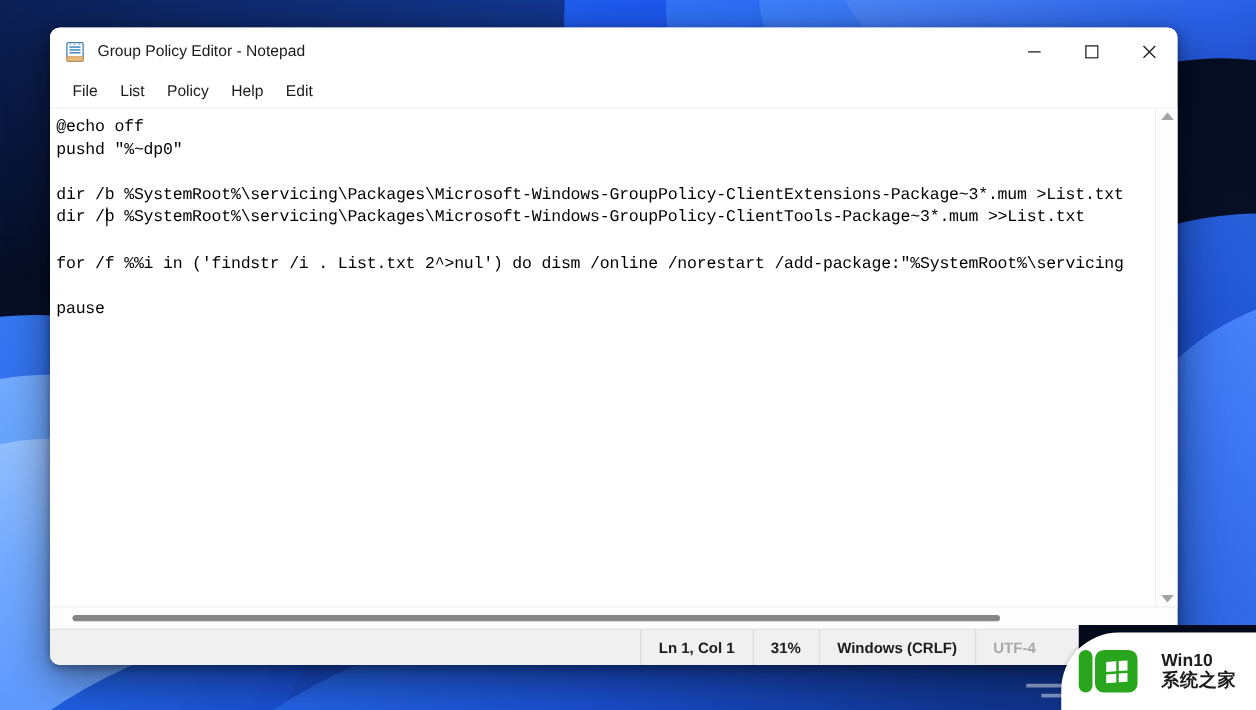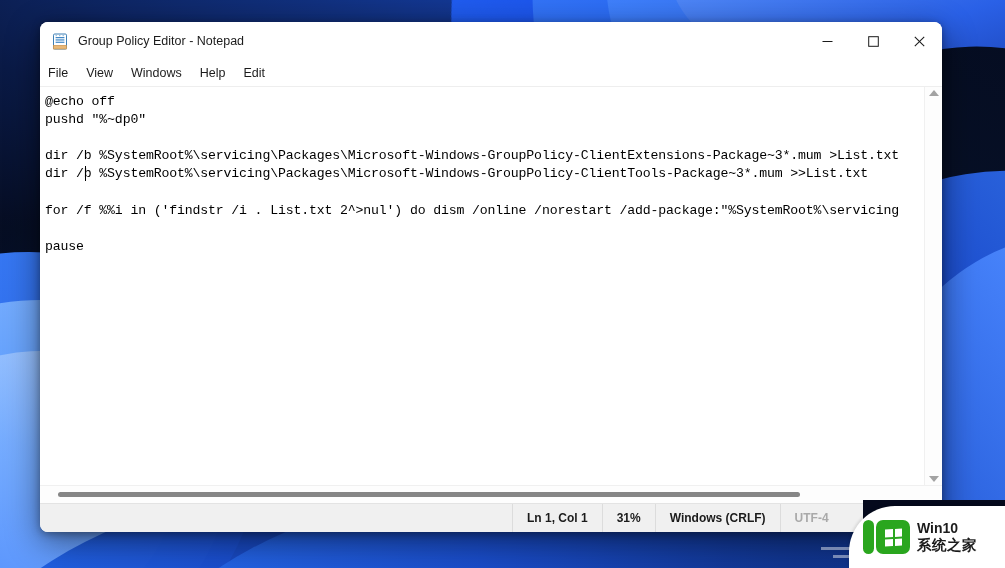--- a/index.html
+++ b/index.html
@@ -173,21 +173,21 @@
     align-items: center;
     justify-content: center;
     color: #1b1b1b;
   }
 
   .menubar {
     height: 26px;
     background: #ffffff;
     display: flex;
     align-items: center;
-    padding-left: 0;
+    padding-left: 10px;
     gap: 2px;
     flex: 0 0 auto;
     border-bottom: 1px solid #eeeeee;
     text-align: center;
   }
   .menu-item {
     font-size: 12.5px;
     color: #1b1b1b;
     padding: 3px 8px;
     border-radius: 3px;
@@ -325,21 +325,21 @@
   }
   .wm-flag {
     width: 17px; height: 17px;
     display: grid;
     grid-template-columns: 1fr 1fr;
     grid-template-rows: 1fr 1fr;
     gap: 2px;
     transform: skewY(-4deg);
   }
   .wm-flag i { background: #ffffff; display: block; }
-  .wm-text { line-height: 1.12; }
+  .wm-text { line-height: 1.12; margin-left: 12px; }
   .wm-t1 { font-size: 14px; font-weight: bold; color: #1c1c1c; }
   .wm-t2 { font-size: 14.5px; font-weight: bold; color: #1c1c1c; letter-spacing: .5px; }
 
   
   .wm-blackpatch {
     position: absolute;
     right: 0;
     bottom: 47px;
     width: 142px;
     height: 21px;
@@ -407,22 +407,22 @@
           <svg width="11" height="11" viewBox="0 0 11 11">
             <line x1="0.8" y1="0.8" x2="10.2" y2="10.2" stroke="currentColor" stroke-width="1.05"></line>
             <line x1="10.2" y1="0.8" x2="0.8" y2="10.2" stroke="currentColor" stroke-width="1.05"></line>
           </svg>
         </div>
       </div>
     </div>
 
     <div class="menubar">
       <div class="menu-item">File</div>
-      <div class="menu-item">View</div>
-      <div class="menu-item">Windows</div>
+      <div class="menu-item">List</div>
+      <div class="menu-item">Policy</div>
       <div class="menu-item">Help</div>
       <div class="menu-item">Edit</div>
     </div>
 
     <div class="editor-area">
       <div class="text-wrap">
         <div class="text-content">@echo off
 pushd "%~dp0"
 
 dir /b %SystemRoot%\servicing\Packages\Microsoft-Windows-GroupPolicy-ClientExtensions-Package~3*.mum &gt;List.txt

